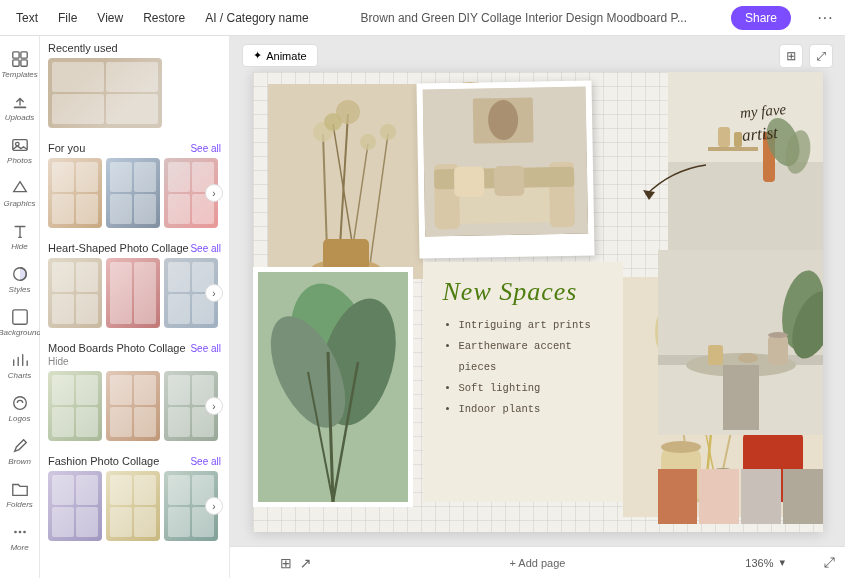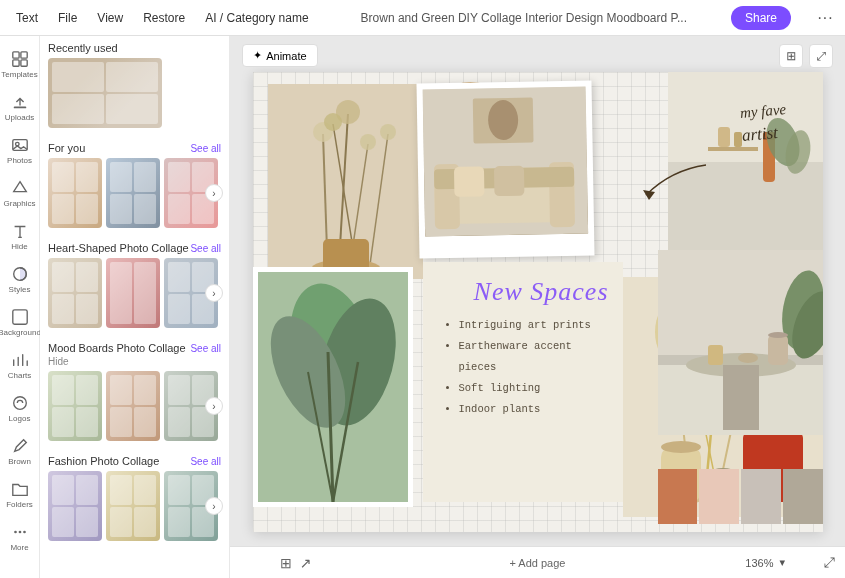--- a/index.html
+++ b/index.html
@@ -18,21 +18,21 @@
     .dots-btn { background: none; border: none; cursor: pointer; font-size: 16px; color: #555; padding: 0 4px; }
 
     
     #layout { display: flex; height: calc(578px - 36px); }
 
     
     #left-sidebar {
       width: 40px; background: #fff; border-right: 1px solid #e8e8e8;
       display: flex; flex-direction: column; align-items: center; padding: 8px 0; gap: 2px;
     }
-    .sidebar-icon { display: flex; flex-direction: column; align-items: center; padding: 6px 4px; cursor: pointer; border-radius: 4px; width: 36px; color: #666; font-size: 9px; gap: 2px; }
+    .sidebar-icon { display: flex; flex-direction: column; align-items: center; padding: 6px 4px; cursor: pointer; border-radius: 4px; width: 36px; color: #666; font-size: 9px; gap: 2px; font-style: italic; }
     .sidebar-icon svg { width: 18px; height: 18px; }
 
     
     #panel {
       width: 190px; background: #fff; border-right: 1px solid #e8e8e8;
       display: flex; flex-direction: column; overflow: hidden;
     }
     #search-bar { padding: 8px; }
     #search-bar input {
       width: 100%; padding: 5px 28px 5px 10px; border: 1px solid #ddd; border-radius: 20px;
@@ -109,24 +109,23 @@
     #add-page-btn { font-size: 11px; color: #666; cursor: pointer; background: none; border: none; }
     #zoom-area { position: absolute; right: 60px; display: flex; align-items: center; gap: 6px; font-size: 11px; color: #555; }
     #fullscreen-btn { position: absolute; right: 10px; background: none; border: none; cursor: pointer; font-size: 14px; color: #555; }
     #bottom-icons { position: absolute; left: 50px; display: flex; gap: 8px; }
     .bottom-icon { font-size: 14px; color: #666; cursor: pointer; }
     .mb-text-card {
       position: absolute; left: 170px; top: 190px; width: 200px; height: 240px;
       background: #f0ece0; padding: 16px 14px 14px 20px; z-index: 5;
     }
     .mb-new-spaces {
-      font-family: Georgia, serif; font-size: 26px; color: #8b5cf6;
+      font-family: Georgia, serif; font-size: 26px; color: #4d7c0f;
       font-style: italic; line-height: 1.1; margin-bottom: 8px;
       letter-spacing: 1px;
-      text-align: right;
     }
     .mb-bullets { list-style: disc; padding-left: 16px; color: #5a5040; font-size: 10.5px; line-height: 2; font-family: 'Courier New', monospace; }
 
     .mb-handwriting {
       position: absolute; right: 35px; top: 30px;
       font-family: Georgia, serif; font-size: 14px; color: #3a3020;
       transform: rotate(-5deg); line-height: 1.4; font-style: italic;
       white-space: nowrap;
     }
   </style>

